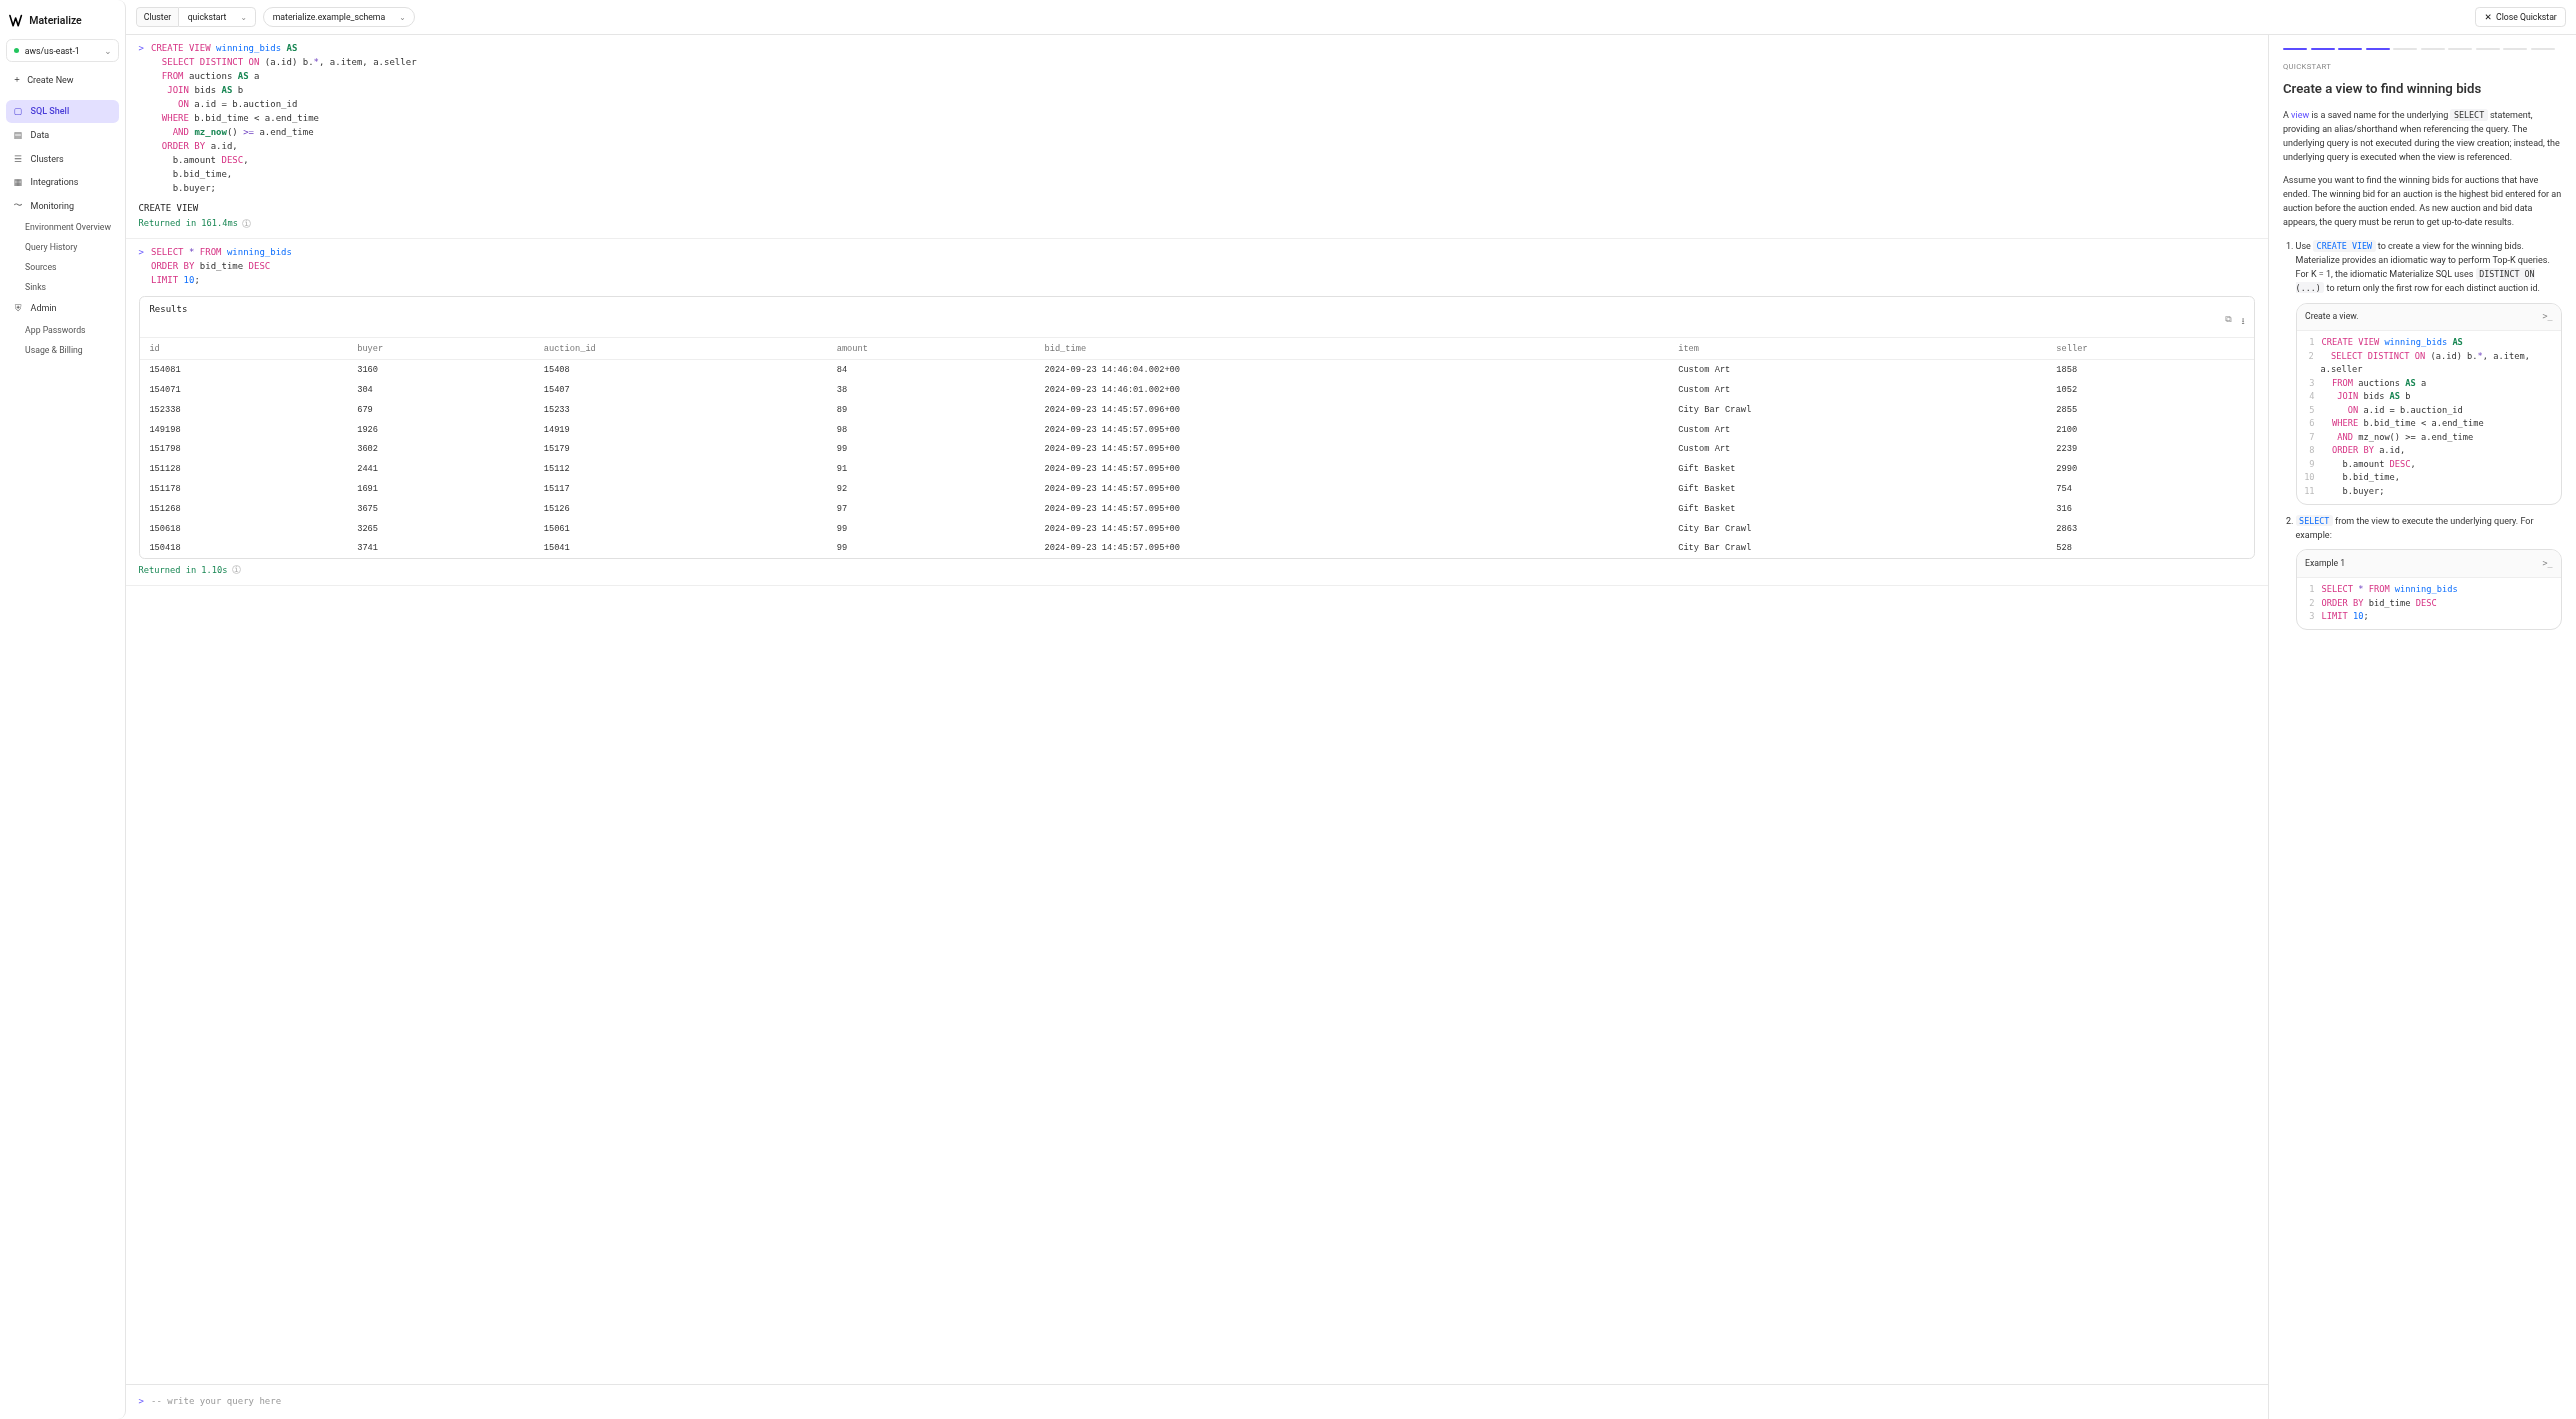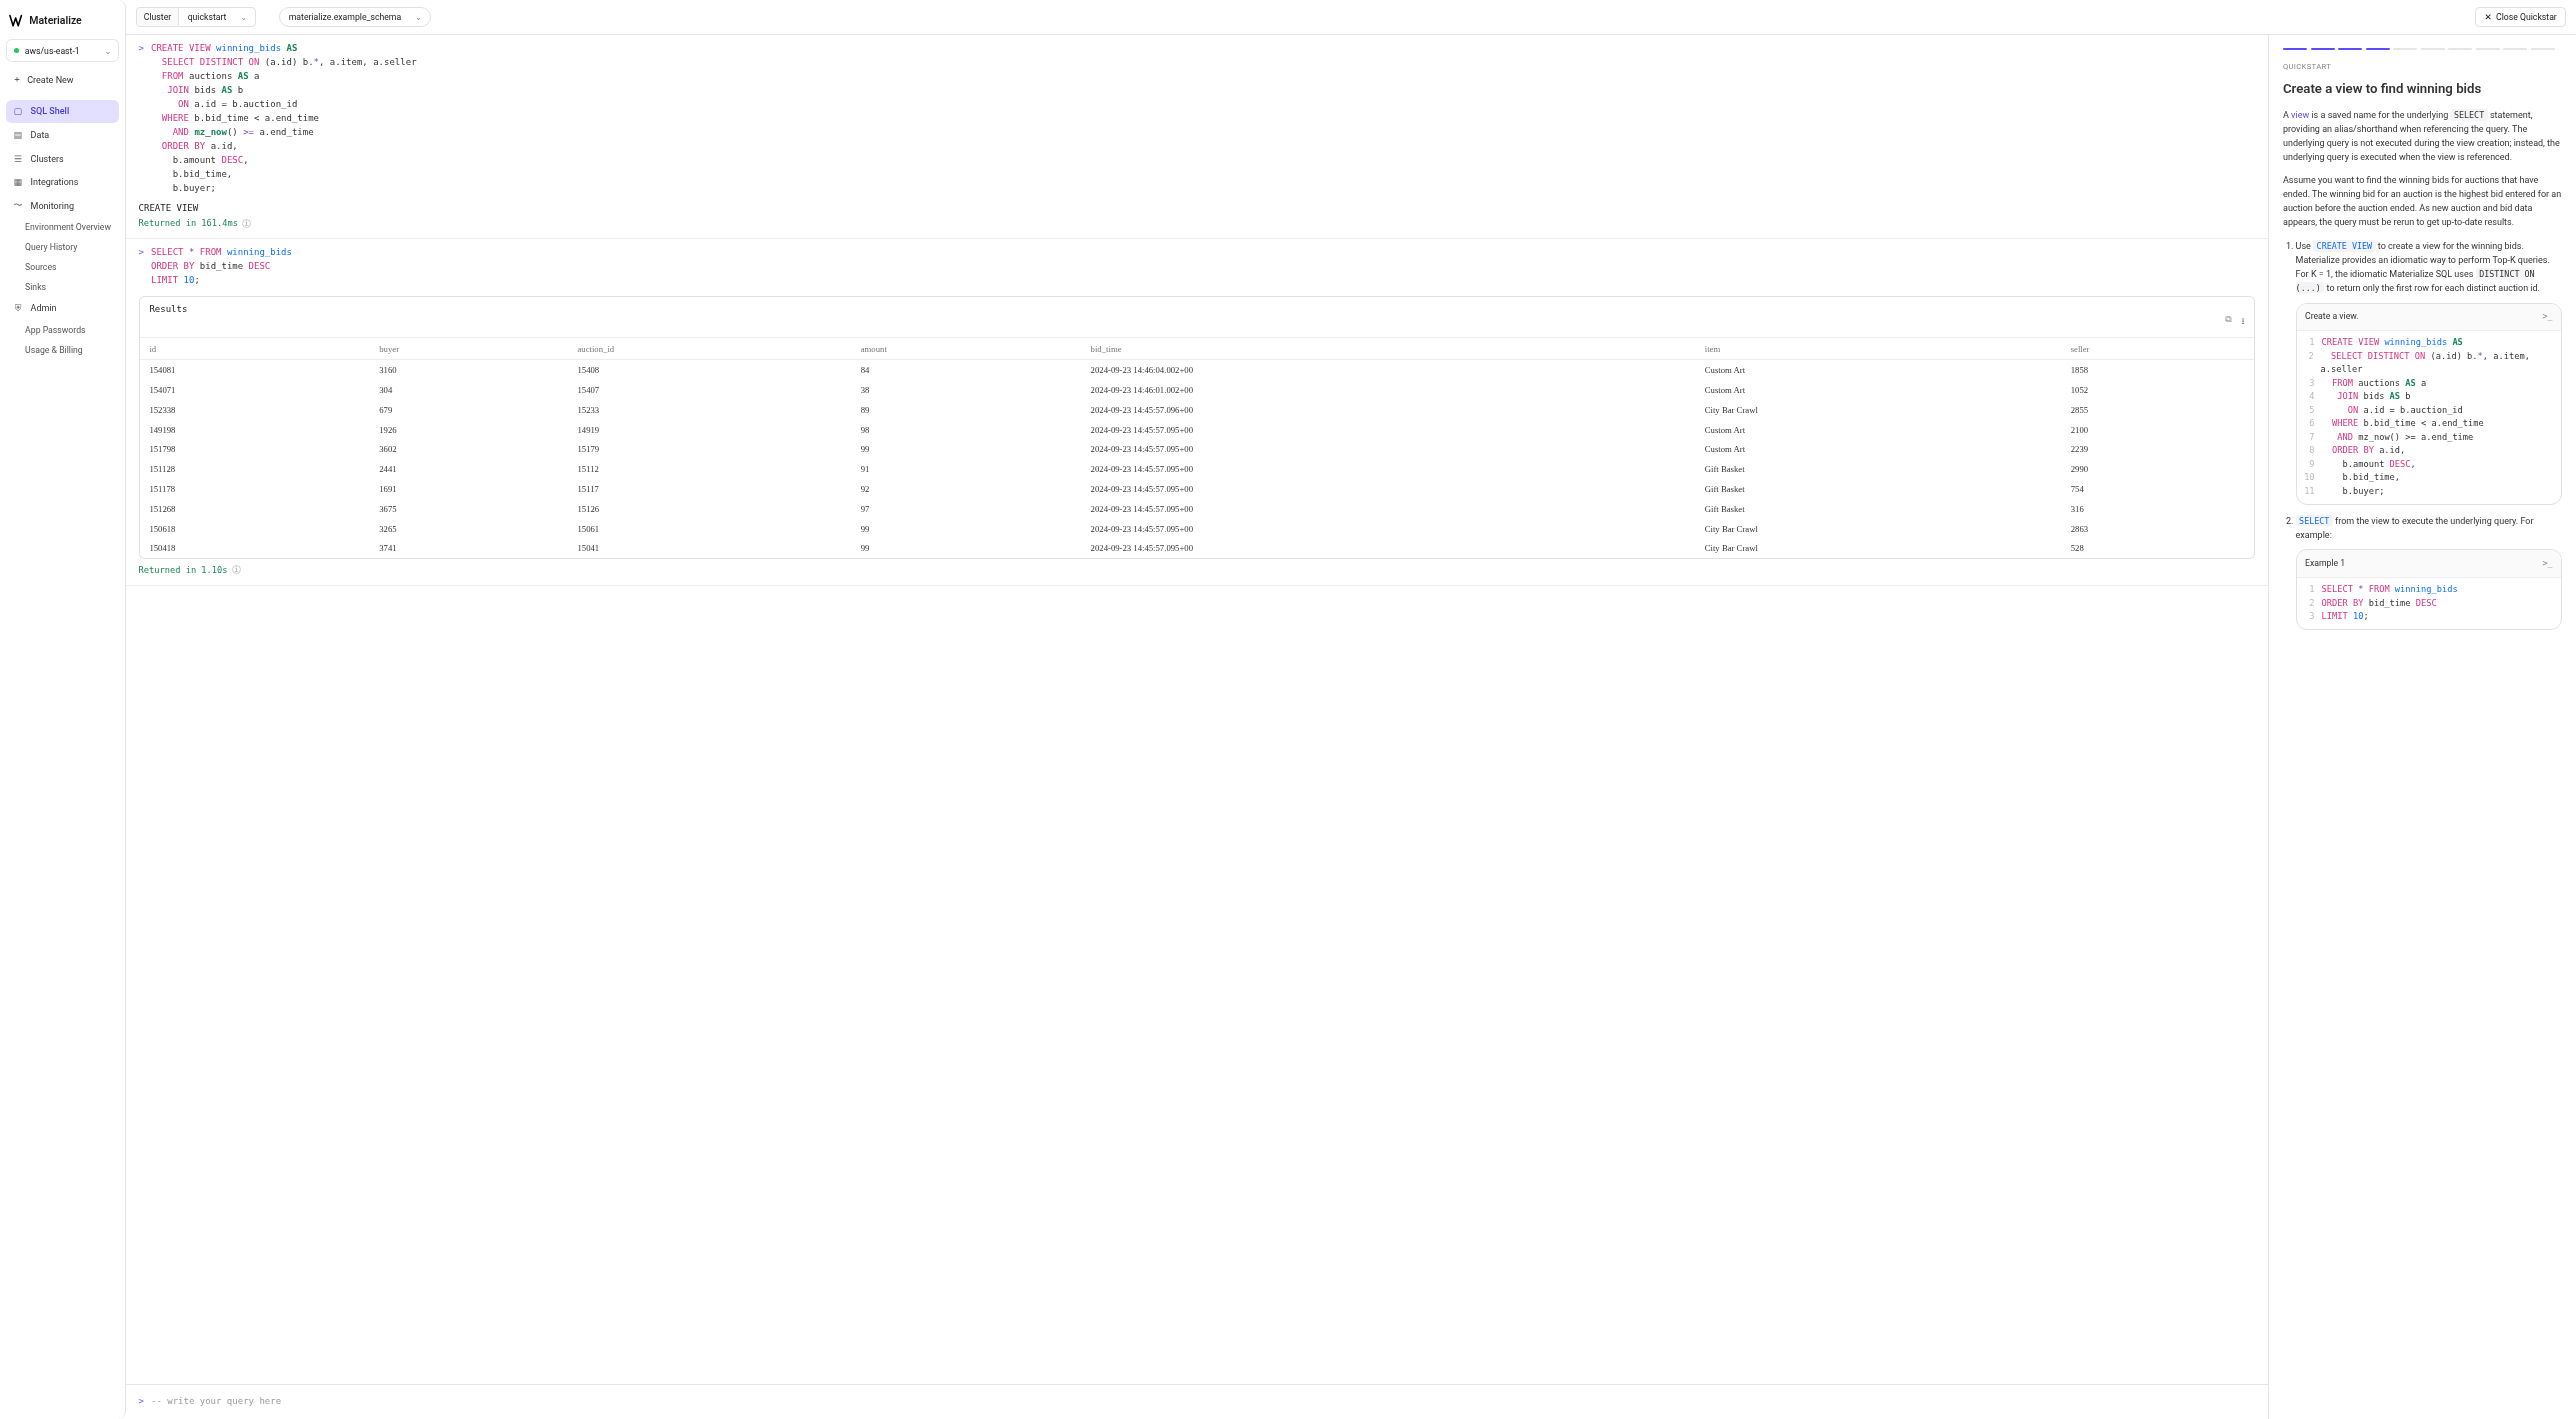--- a/index.html
+++ b/index.html
@@ -12,21 +12,21 @@
 .env-dot { width: 5.6px; height: 5.6px; background: #22c55e; border-radius: 50%; }
 .env-pill .chev { margin-left: auto; color: #888; }
 .create-btn { display: flex; align-items: center; gap: 5.6px; padding: 5.6px 7px; font-size: 9px; cursor: pointer; border-radius: 4.2px; color: #333; }
 .sep { height: 5.6px; }
 .nav-item { display: flex; align-items: center; gap: 7px; padding: 5.6px 7px; border-radius: 5.6px; cursor: pointer; font-size: 9px; color: #333; }
 .nav-item.active { background: #e3e0ff; color: #4a3dd8; font-weight: 500; }
 .nav-item .ico { width: 11px; height: 11px; display: flex; align-items: center; justify-content: center; color: #666; }
 .nav-item.active .ico { color: #4a3dd8; }
 .sub-item { padding: 4.2px 7px 4.2px 19.5px; font-size: 8.7px; color: #555; cursor: pointer; border-radius: 4.2px; }
 .main { flex: 1; display: flex; flex-direction: column; min-width: 0; }
-.topbar { display: flex; align-items: center; gap: 23px; padding: 7px 9.8px; border-bottom: 0.7px solid #e5e5e5; }
+.topbar { display: flex; align-items: center; gap: 7px; padding: 7px 9.8px; border-bottom: 0.7px solid #e5e5e5; }
 .cluster-label { font-size: 8.7px; padding: 4.2px 7px; border: 0.7px solid #e0e0e0; border-radius: 4.2px 0 0 4.2px; background: #fafafa; border-right: none; }
 .dd { display: flex; align-items: center; gap: 14px; padding: 4.2px 8.4px; border: 0.7px solid #e0e0e0; border-radius: 0 4.2px 4.2px 0; font-size: 8.7px; cursor: pointer; background: #fff; }
 .dd.standalone { border-radius: 10px; }
 .dd .chev { color: #888; font-size: 7.7px; }
 .spacer { flex: 1; }
 .close-qs { display: flex; align-items: center; gap: 4.2px; padding: 4.2px 8.4px; border: 0.7px solid #e0e0e0; border-radius: 4.2px; font-size: 8.7px; cursor: pointer; background: #fff; }
 .content-row { flex: 1; display: flex; min-height: 0; }
 .center { flex: 1; display: flex; flex-direction: column; min-width: 0; border-right: 0.7px solid #e5e5e5; }
 .scroll-area { flex: 1; overflow-y: auto; }
 .query-block { padding: 7px 12.6px 9.8px 12.6px; border-bottom: 0.7px solid #eee; }
@@ -38,21 +38,21 @@
 .kw-blue { color: #0d6efd; }
 .kw-purple { color: #6f42c1; }
 .kw-num { color: #0d6efd; }
 .returned { color: #198754; font-family: ui-monospace, Menlo, monospace; font-size: 8.7px; margin-top: 5.6px; display: flex; align-items: center; gap: 4.2px; }
 .returned .info { color: #aaa; font-size: 7.7px; border: 0.7px solid #ccc; border-radius: 50%; width: 9px; height: 9px; display: inline-flex; align-items: center; justify-content: center; }
 .plain-result { font-family: ui-monospace, Menlo, monospace; font-size: 9px; margin-top: 7px; padding-left: 0; }
 .results-box { border: 0.7px solid #e0e0e0; border-radius: 5.6px; margin-top: 8.4px; overflow: hidden; }
 .results-head { display: flex; padding: 7px 9.8px; font-family: ui-monospace, Menlo, monospace; font-size: 9px; border-bottom: 0.7px solid #eee; flex-direction: column; }
 .results-head .actions { margin-left: auto; display: flex; gap: 9.8px; color: #888; }
 .results-head .actions span { cursor: pointer; }
-table { width: 100%; border-collapse: collapse; font-family: Liberation Serif, serif; font-size: 8.7px; }
+table { width: 100%; border-collapse: collapse; font-family: Liberation Mono, monospace; font-size: 8.7px; }
 th { text-align: left; padding: 5.6px 9.8px; color: #777; font-weight: 400; border-bottom: 0.7px solid #eee; }
 td { padding: 4.9px 9.8px; color: #333; }
 .input-row { border-top: 0.7px solid #e5e5e5; padding: 9.8px 12.6px; display: flex; gap: 7px; }
 .input-row .code { color: #999; }
 .right-panel { width: 307px; padding: 12.6px 14px; overflow-y: auto; background: #fff; font-size: 9px; line-height: 1.55; color: #333; }
 .progress { display: flex; gap: 3.5px; margin-bottom: 11px; }
 .progress span { width: 24px; height: 2.1px; background: #e5e5e5; border-radius: 1.4px; }
 .progress span.done { background: #5b4cff; }
 .eyebrow { font-size: 7.7px; letter-spacing: 0.3px; color: #888; text-transform: uppercase; margin-bottom: 5.6px; }
 .panel-title { font-size: 13.2px; font-weight: 600; margin-bottom: 9.8px; }

